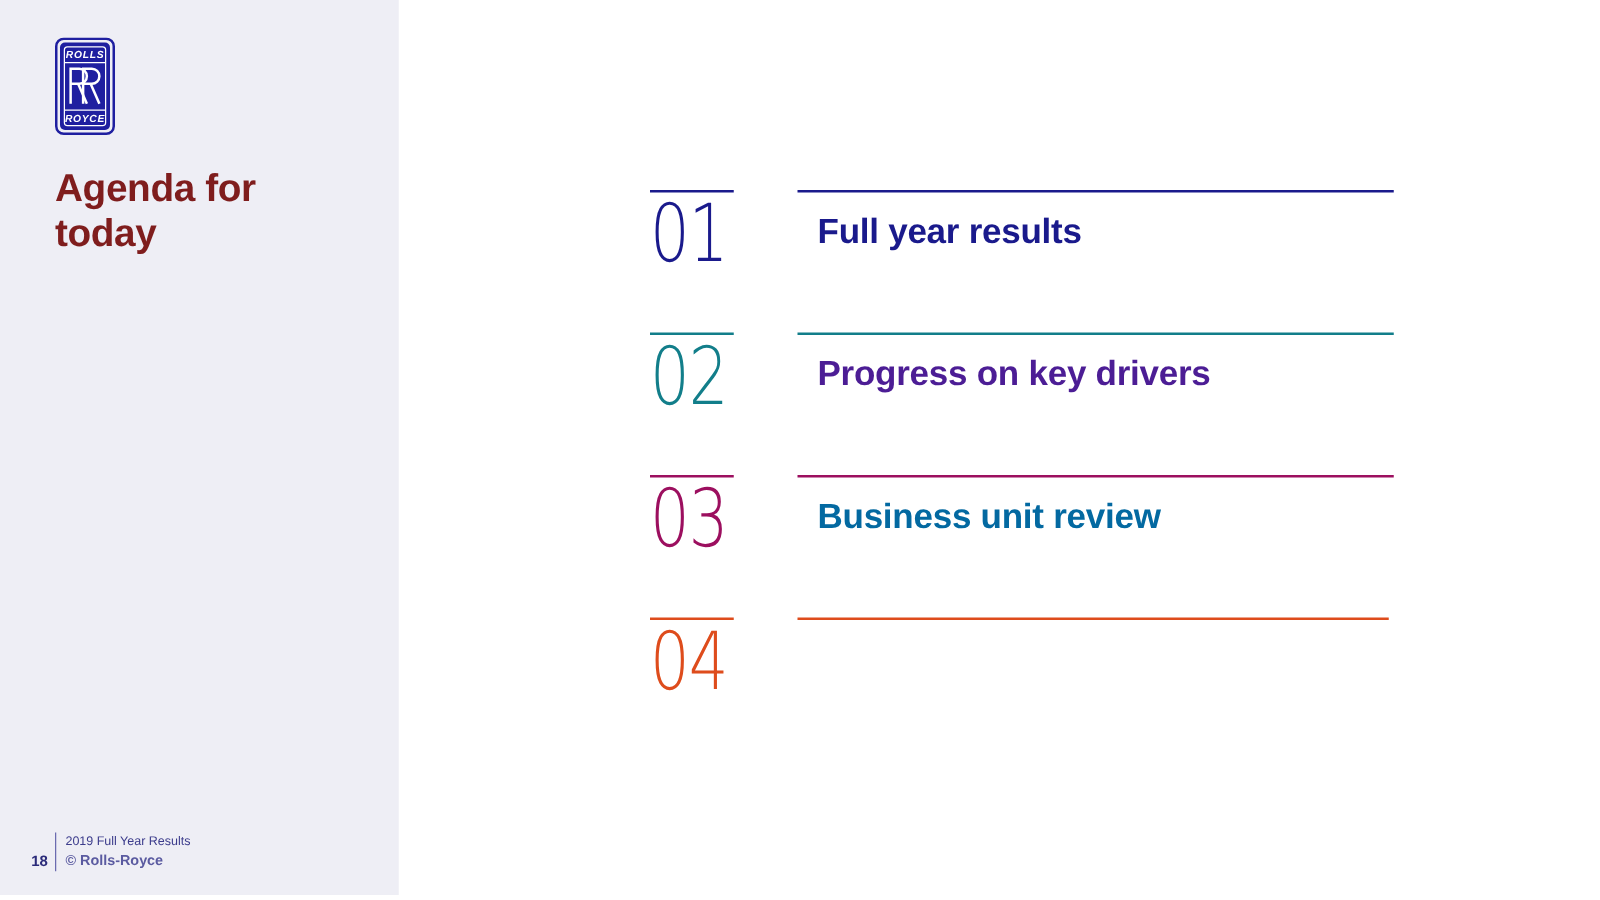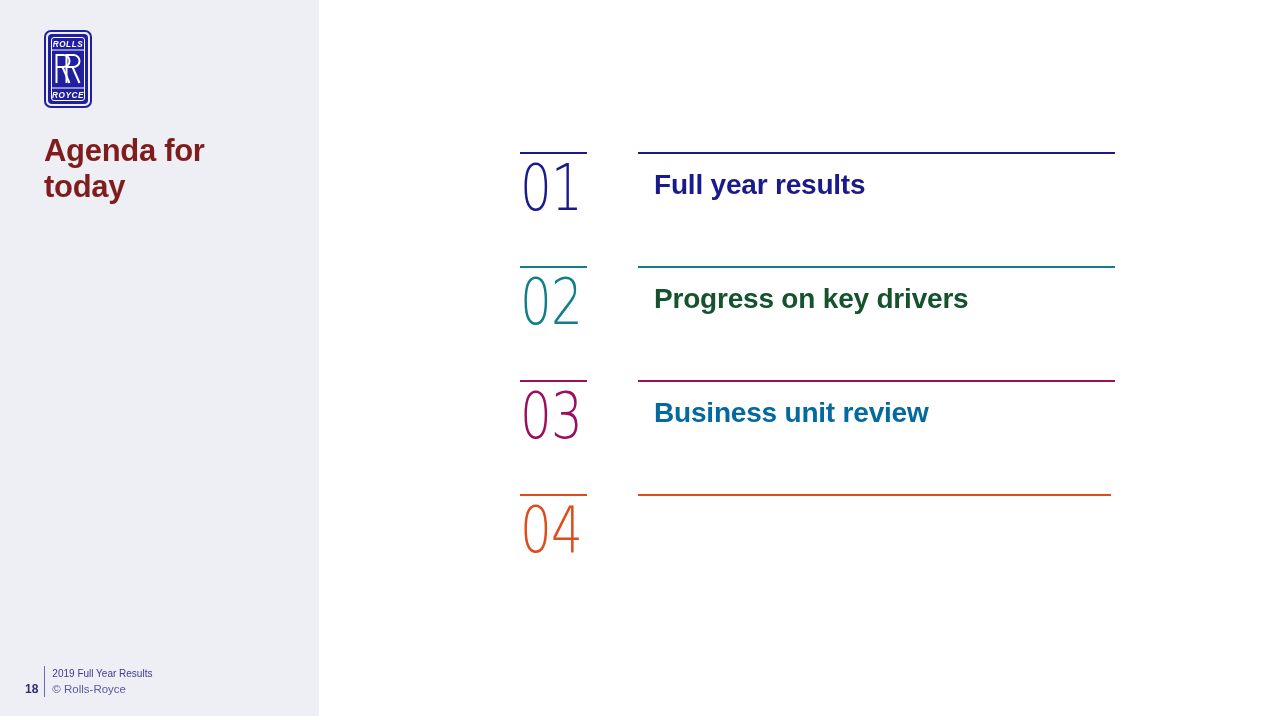--- a/index.html
+++ b/index.html
@@ -74,21 +74,21 @@
     color: #2b2b7a;
   }
   .footer-rule {
     width: 1px;
     align-self: stretch;
     background: #6b6bb0;
     margin-right: 7px;
   }
   .footer-lines { display: block; }
   .footer-line1 { display: block; color: #3c3c8c; font-size: 10px; }
-  .footer-line2 { display: block; color: #5a5aa0; font-size: 11.5px; margin-top: 1px; }
+  .footer-line2 { display: block; color: #5a5aa0; font-size: 11.5px; margin-top: 1px; font-weight: bold; }
 
   
   .agenda-list {
     position: absolute;
     left: 520px;
     top: 152px;
     width: 600px;
   }
   .agenda-row {
     position: relative;
@@ -178,21 +178,21 @@
       <div class="row-rule-num" style="background: rgb(26, 26, 140);"></div>
       <div class="row-rule-text" style="background: rgb(26, 26, 140);"></div>
       <div class="row-num" style="color: rgb(26, 26, 140);">01</div>
       <div class="row-label" style="color: rgb(26, 26, 140);">Full year results</div>
     </div>
 
     <div class="agenda-row">
       <div class="row-rule-num" style="background: rgb(18, 126, 138);"></div>
       <div class="row-rule-text" style="background: rgb(18, 126, 138);"></div>
       <div class="row-num" style="color: rgb(18, 126, 138);">02</div>
-      <div class="row-label" style="color: #14532d;">Progress on key drivers</div>
+      <div class="row-label" style="color: #4c1d95;">Progress on key drivers</div>
     </div>
 
     <div class="agenda-row">
       <div class="row-rule-num" style="background: rgb(156, 15, 95);"></div>
       <div class="row-rule-text" style="background: rgb(156, 15, 95);"></div>
       <div class="row-num" style="color: rgb(156, 15, 95);">03</div>
       <div class="row-label" style="color: #0369a1;">Business unit review</div>
     </div>
 
     <div class="agenda-row">

